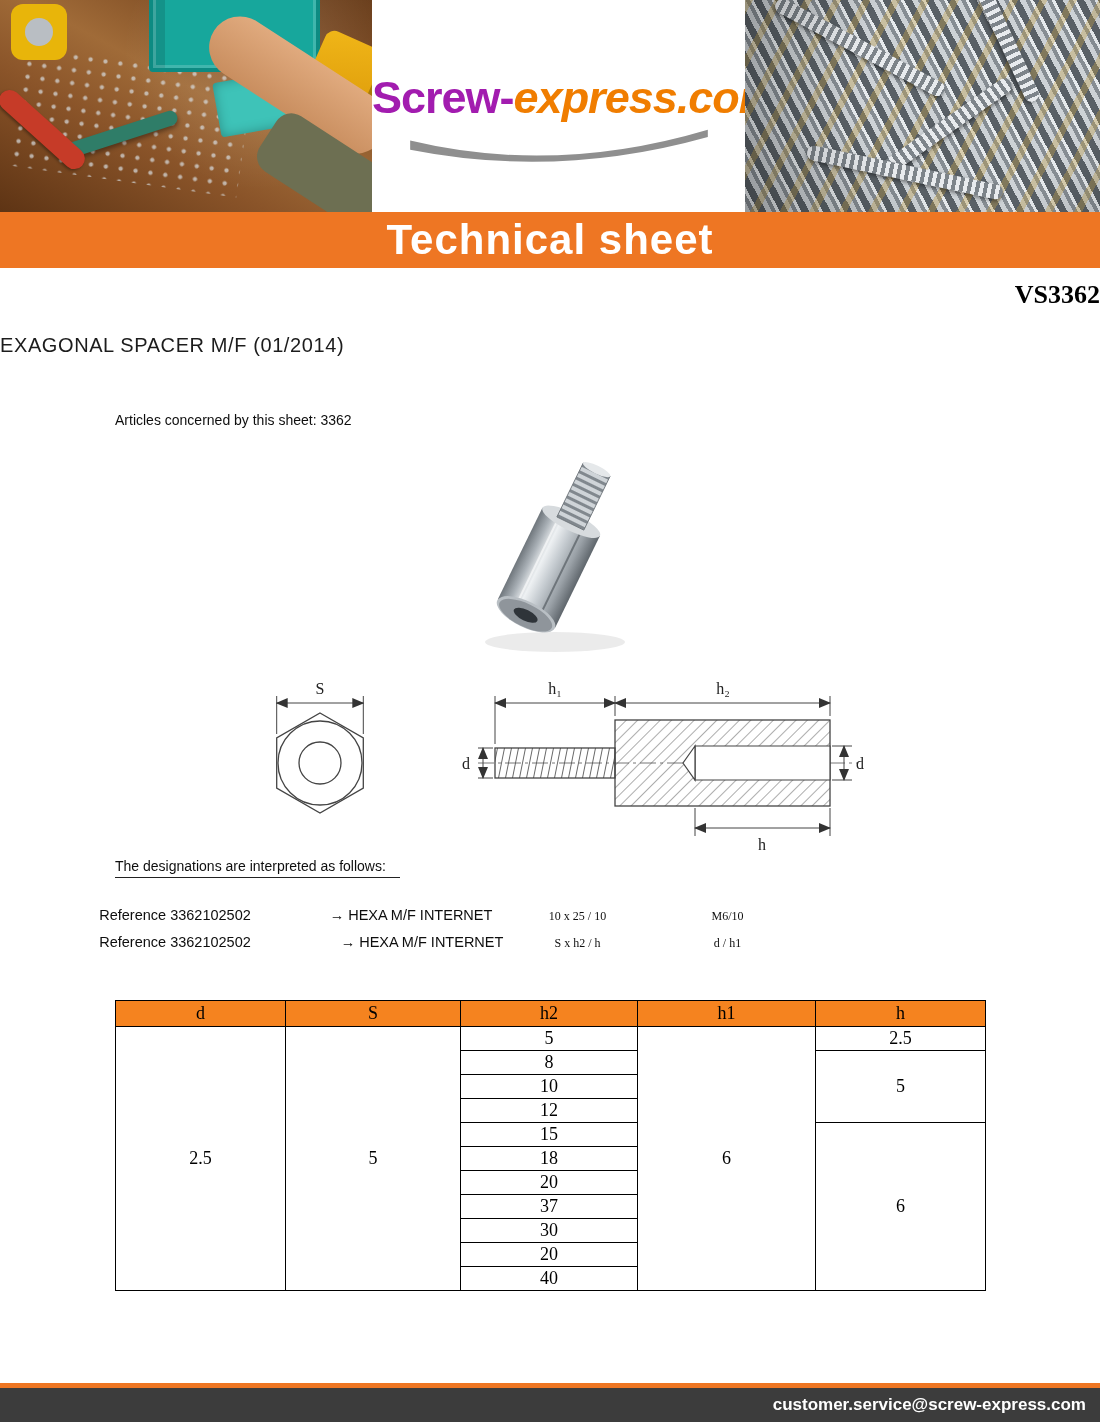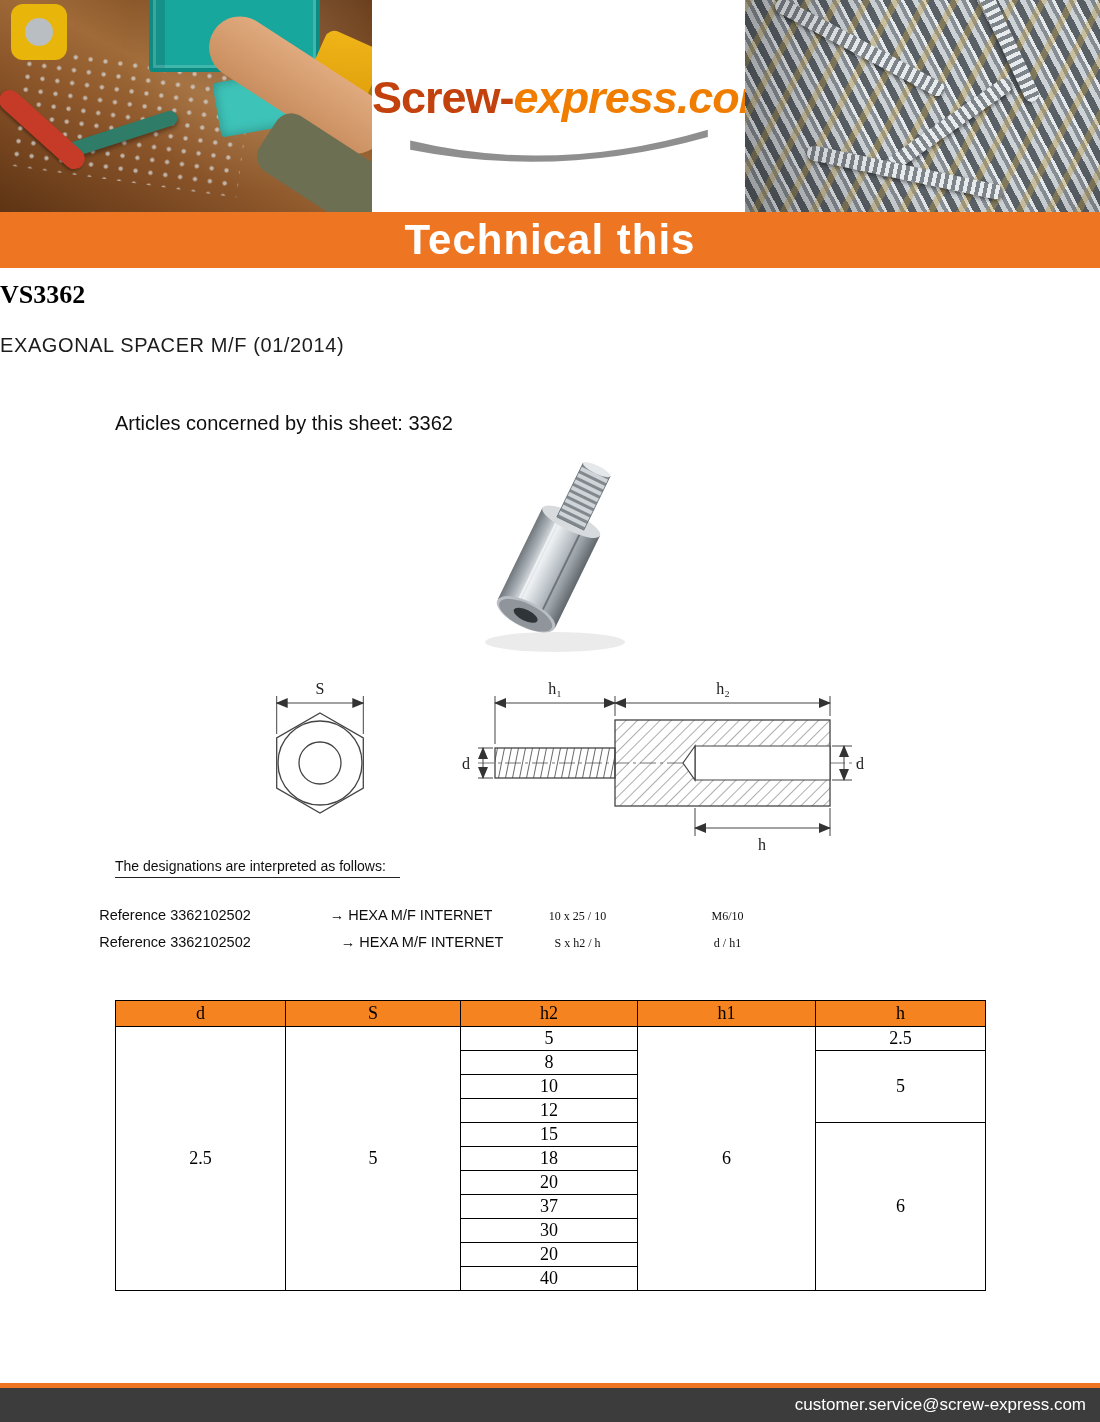--- a/index.html
+++ b/index.html
@@ -56,35 +56,35 @@
     background:repeating-linear-gradient(90deg,#e8ebee 0 4px,#7d848a 4px 8px);
     box-shadow:0 2px 4px rgba(0,0,0,.45); }
   .pr-s1 { width:190px; left:20px; top:40px; transform:rotate(28deg); }
   .pr-s2 { width:160px; left:120px; top:120px; transform:rotate(-35deg); }
   .pr-s3 { width:200px; left:60px; top:165px; transform:rotate(12deg); }
   .pr-s4 { width:140px; left:190px; top:30px; transform:rotate(65deg); }
 
   
   .logo-block { position:absolute; left:372px; top:0; width:373px; height:212px; text-align:center; }
   .logo-text { margin-top:72px; font-size:45px; font-weight:bold; letter-spacing:-1px; white-space:nowrap; }
-  .logo-black { color:#c2410c; }
+  .logo-black { color:#a21caf; }
   .logo-orange { color:#f07d00; font-style:italic; }
   .swoosh { display:block; margin:2px auto 0; width:330px; height:42px; }
 
   
   .banner { position:absolute; left:0; top:212px; width:1100px; height:56px; background:#ee7623;
     display:flex; align-items:center; justify-content:center; }
   .banner-text { color:#ffffff; font-size:42px; font-weight:bold; letter-spacing:1px; }
 
   
-  .doc-code { position:absolute; top:280px; left:0; width:1100px; text-align:left;
+  .doc-code { position:absolute; top:280px; left:0; width:1100px; text-align:right;
     font-family:"Liberation Serif","DejaVu Serif",serif; font-weight:bold; font-size:26px; color:#000; }
   .doc-title { position:absolute; top:334px; left:0; width:1100px; text-align:left;
     font-size:20px; color:#1c1c1c; letter-spacing:.6px; }
-  .articles-line { position:absolute; top:412px; left:115px; font-size:20px; color:#0e0e0e; }
+  .articles-line { position:absolute; top:412px; left:115px; font-size:14px; color:#0e0e0e; }
 
   
   .product-box { position:absolute; left:405px; top:450px; width:300px; height:205px; }
 
   
   .drawing-box { position:absolute; left:190px; top:658px; width:700px; height:212px; }
   .dim-label { font-family:"Liberation Serif","DejaVu Serif",serif; font-size:16px; fill:#222; }
 
   
   .desig-heading { position:absolute; top:858px; left:115px; font-size:14px; color:#0e0e0e;
@@ -101,21 +101,21 @@
     border-collapse:collapse; table-layout:fixed; text-align:center;
     font-family:"Liberation Serif","DejaVu Serif",serif; font-size:18px; color:#000; }
   .spec-table th, .spec-table td { border:1px solid #000; padding:0; }
   .spec-table th { background:#f5831f; height:26px; font-weight:normal; }
   .spec-table td { height:24px; vertical-align:middle; }
 
   
   .footer-accent { position:absolute; left:0; bottom:34px; width:1100px; height:5px; background:#ee7623; }
   .footer-bar { position:absolute; left:0; bottom:0; width:1100px; height:34px; background:#3c3c3c; }
   .footer-email { position:absolute; right:14px; top:0; line-height:34px;
-    color:#ffffff; font-weight:normal; font-size:17px; }
+    color:#ffffff; font-weight:bold; font-size:17px; }
 </style>
 </head>
 <body>
 
 <div class="photo photo-left">
   <div class="pl-dots"></div>
   <div class="pl-tray"></div>
   <div class="pl-tray2"></div>
   <div class="pl-tape">
     <div class="pl-tape-core"></div>
@@ -138,21 +138,21 @@
 
 <div class="photo photo-right">
   <div class="pr-screw pr-s1"></div>
   <div class="pr-screw pr-s2"></div>
   <div class="pr-screw pr-s3"></div>
   <div class="pr-screw pr-s4"></div>
   <div class="pr-shade"></div>
 </div>
 
 <div class="banner">
-  <span class="banner-text">Technical this</span>
+  <span class="banner-text">Technical sheet</span>
 </div>
 
 <div class="doc-code">VS3362</div>
 <div class="doc-title">EXAGONAL SPACER M/F (01/2014)</div>
 <div class="articles-line">Articles concerned by this sheet: 3362</div>
 
 <div class="product-box">
   <svg viewBox="0 0 300 210" width="300" height="210">
     <defs>
       <linearGradient id="bodyGrad" x1="0" y1="0" x2="1" y2="0">

